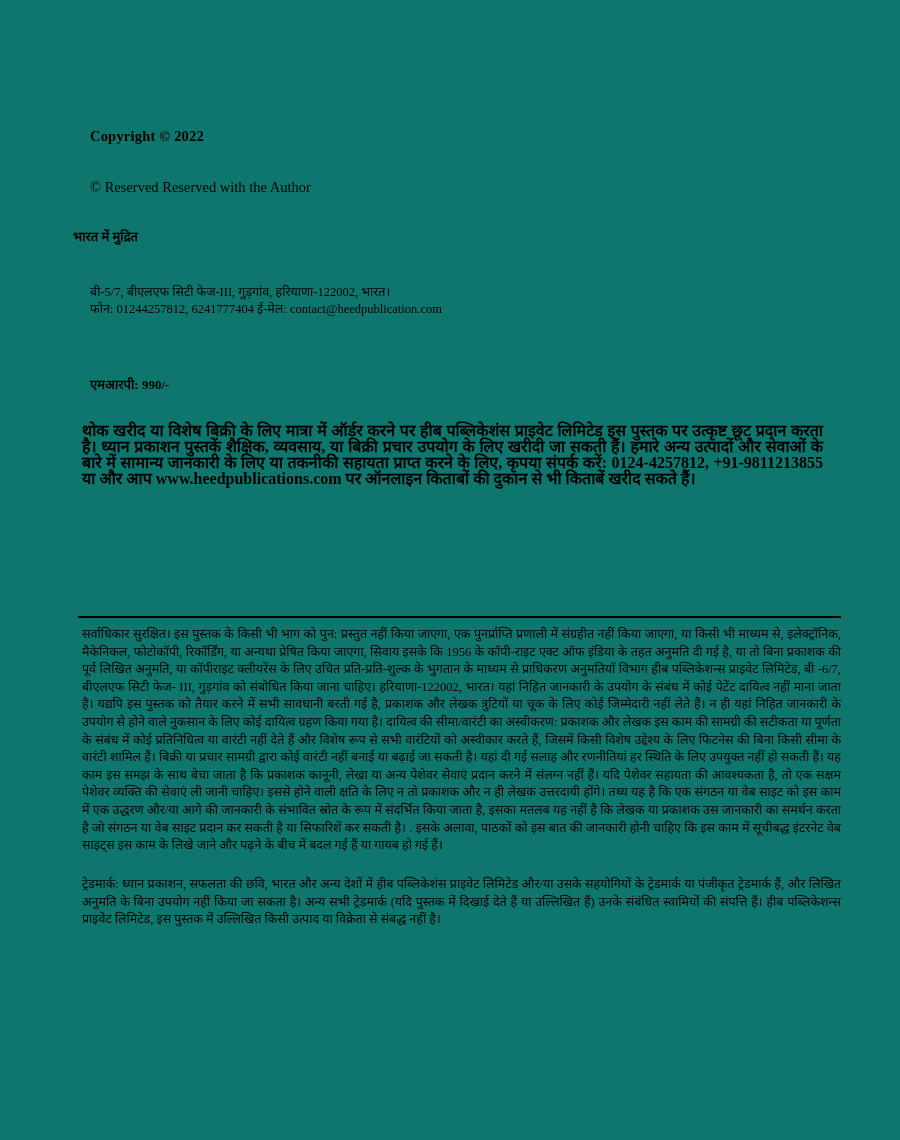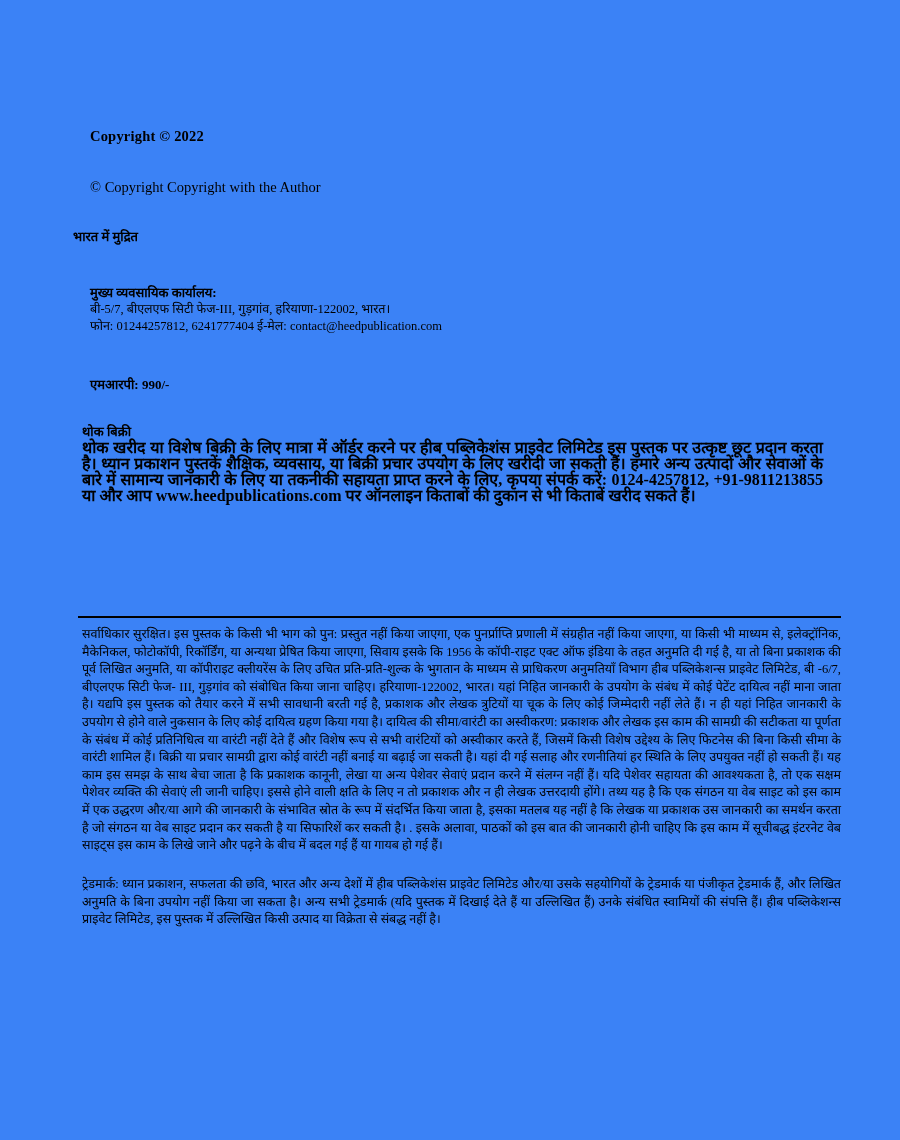--- a/index.html
+++ b/index.html
@@ -4,21 +4,21 @@
 <style>
   html, body {
     margin: 0;
     padding: 0;
     background: #ffffff;
   }
   .page {
     position: relative;
     width: 900px;
     height: 1140px;
-    background: #3b82f6;
+    background: #0f766e;
     color: #000000;
     font-family: "Liberation Serif", "DejaVu Serif", serif;
     overflow: hidden;
   }
   .abs { position: absolute; }
 
   .en-bold {
     font-family: "Liberation Serif", "DejaVu Serif", serif;
     font-weight: bold;
     font-size: 14.5px;
@@ -56,34 +56,32 @@
     height: 2px;
   }
 </style>
 </head>
 <body>
 
 <div class="page">
 
   <div class="abs en-bold" style="left:90px; top:128px;">Copyright © 2022</div>
 
-  <div class="abs en-reg" style="left:90px; top:179px;">© Copyright Copyright with the Author</div>
+  <div class="abs en-reg" style="left:90px; top:179px;">© Reserved Reserved with the Author</div>
 
   <div class="abs hi-bold" style="left:73px; top:228px;">भारत में मुद्रित</div>
 
   <div class="abs" style="left:90px; top:284px; width:740px;">
-    <div class="hi-bold">मुख्य व्यवसायिक कार्यालय:</div>
     <div class="hi-reg">बी-5/7, बीएलएफ सिटी फेज-III, गुड़गांव, हरियाणा-122002, भारत।</div>
     <div class="hi-reg">फोन: 01244257812, 6241777404 ई-मेल: contact@heedpublication.com</div>
   </div>
 
   <div class="abs hi-bold" style="left:90px; top:376px;">एमआरपी: 990/-</div>
 
   <div class="abs" style="left:82px; top:423px; width:741px;">
-    <div class="hi-bold">थोक बिक्री</div>
     <div class="bulk-para">थोक खरीद या विशेष बिक्री के लिए मात्रा में ऑर्डर करने पर हीब पब्लिकेशंस प्राइवेट लिमिटेड इस पुस्तक पर उत्कृष्ट छूट प्रदान करता है। ध्यान प्रकाशन पुस्तकें शैक्षिक, व्यवसाय, या बिक्री प्रचार उपयोग के लिए खरीदी जा सकती हैं। हमारे अन्य उत्पादों और सेवाओं के बारे में सामान्य जानकारी के लिए या तकनीकी सहायता प्राप्त करने के लिए, कृपया संपर्क करें: 0124-4257812, +91-9811213855 या और आप www.heedpublications.com पर ऑनलाइन किताबों की दुकान से भी किताबें खरीद सकते हैं।</div>
   </div>
 
   <div class="abs rule" style="left:78px; top:616px; width:763px;"></div>
 
   <div class="abs hi-para" style="left:82px; top:626px; width:759px;">सर्वाधिकार सुरक्षित। इस पुस्तक के किसी भी भाग को पुन: प्रस्तुत नहीं किया जाएगा, एक पुनर्प्राप्ति प्रणाली में संग्रहीत नहीं किया जाएगा, या किसी भी माध्यम से, इलेक्ट्रॉनिक, मैकेनिकल, फोटोकॉपी, रिकॉर्डिंग, या अन्यथा प्रेषित किया जाएगा, सिवाय इसके कि 1956 के कॉपी-राइट एक्ट ऑफ इंडिया के तहत अनुमति दी गई है, या तो बिना प्रकाशक की पूर्व लिखित अनुमति, या कॉपीराइट क्लीयरेंस के लिए उचित प्रति-प्रति-शुल्क के भुगतान के माध्यम से प्राधिकरण अनुमतियाँ विभाग हीब पब्लिकेशन्स प्राइवेट लिमिटेड, बी -6/7, बीएलएफ सिटी फेज- III, गुड़गांव को संबोधित किया जाना चाहिए। हरियाणा-122002, भारत। यहां निहित जानकारी के उपयोग के संबंध में कोई पेटेंट दायित्व नहीं माना जाता है। यद्यपि इस पुस्तक को तैयार करने में सभी सावधानी बरती गई है, प्रकाशक और लेखक त्रुटियों या चूक के लिए कोई जिम्मेदारी नहीं लेते हैं। न ही यहां निहित जानकारी के उपयोग से होने वाले नुकसान के लिए कोई दायित्व ग्रहण किया गया है। दायित्व की सीमा/वारंटी का अस्वीकरण: प्रकाशक और लेखक इस काम की सामग्री की सटीकता या पूर्णता के संबंध में कोई प्रतिनिधित्व या वारंटी नहीं देते हैं और विशेष रूप से सभी वारंटियों को अस्वीकार करते हैं, जिसमें किसी विशेष उद्देश्य के लिए फिटनेस की बिना किसी सीमा के वारंटी शामिल हैं। बिक्री या प्रचार सामग्री द्वारा कोई वारंटी नहीं बनाई या बढ़ाई जा सकती है। यहां दी गई सलाह और रणनीतियां हर स्थिति के लिए उपयुक्त नहीं हो सकती हैं। यह काम इस समझ के साथ बेचा जाता है कि प्रकाशक कानूनी, लेखा या अन्य पेशेवर सेवाएं प्रदान करने में संलग्न नहीं हैं। यदि पेशेवर सहायता की आवश्यकता है, तो एक सक्षम पेशेवर व्यक्ति की सेवाएं ली जानी चाहिए। इससे होने वाली क्षति के लिए न तो प्रकाशक और न ही लेखक उत्तरदायी होंगे। तथ्य यह है कि एक संगठन या वेब साइट को इस काम में एक उद्धरण और/या आगे की जानकारी के संभावित स्रोत के रूप में संदर्भित किया जाता है, इसका मतलब यह नहीं है कि लेखक या प्रकाशक उस जानकारी का समर्थन करता है जो संगठन या वेब साइट प्रदान कर सकती है या सिफारिशें कर सकती है। . इसके अलावा, पाठकों को इस बात की जानकारी होनी चाहिए कि इस काम में सूचीबद्ध इंटरनेट वेब साइट्स इस काम के लिखे जाने और पढ़ने के बीच में बदल गई हैं या गायब हो गई हैं।</div>
 
   <div class="abs hi-para" style="left:82px; top:876px; width:759px;">ट्रेडमार्क: ध्यान प्रकाशन, सफलता की छवि, भारत और अन्य देशों में हीब पब्लिकेशंस प्राइवेट लिमिटेड और/या उसके सहयोगियों के ट्रेडमार्क या पंजीकृत ट्रेडमार्क हैं, और लिखित अनुमति के बिना उपयोग नहीं किया जा सकता है। अन्य सभी ट्रेडमार्क (यदि पुस्तक में दिखाई देते हैं या उल्लिखित हैं) उनके संबंधित स्वामियों की संपत्ति हैं। हीब पब्लिकेशन्स प्राइवेट लिमिटेड, इस पुस्तक में उल्लिखित किसी उत्पाद या विक्रेता से संबद्ध नहीं है।</div>
 
 </div>

